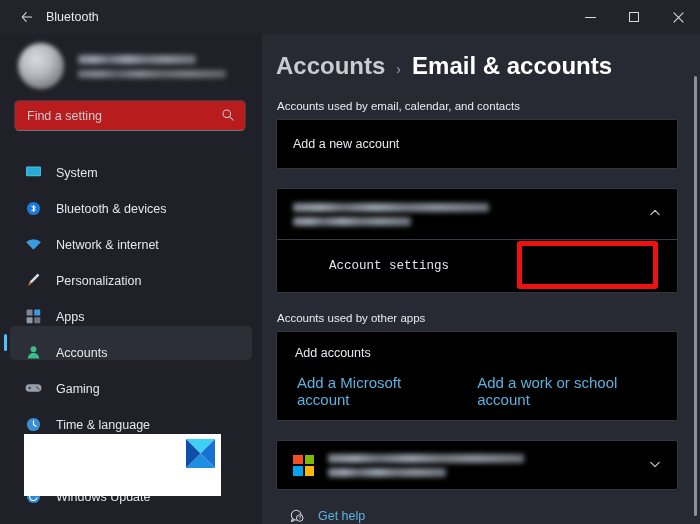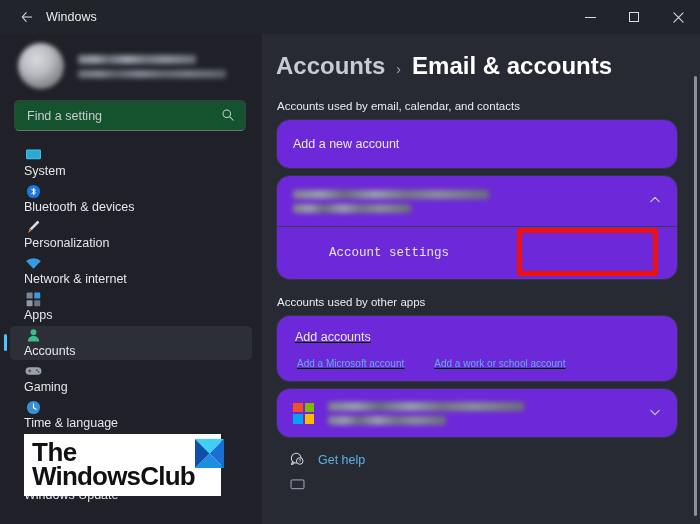--- a/index.html
+++ b/index.html
@@ -74,44 +74,43 @@
   .blur-line {
     border-radius: 2px;
     filter: blur(2.6px);
     background: linear-gradient(90deg,#7e828c 0%,#9aa0ab 14%,#6b6f79 26%,#99a0ac 42%,#73777f 58%,#8a9099 74%,#6a6e77 100%);
   }
   .blur-name { width: 118px; height: 9px; }
   .blur-mail { width: 148px; height: 8px; opacity: .82; }
   .search-wrap { padding: 2px 16px 0 14px; }
   .search-box {
     height: 31px;
-    background: #14532d;
+    background: #b91c1c;
     border: 1px solid #3a3d46;
     border-bottom: 1px solid #6c717c;
     border-radius: 5px;
     display: flex; align-items: center;
     padding: 0 10px 0 12px;
   }
   .search-input {
     flex: 1;
     background: transparent; border: none; outline: none;
     color: #cfd3da; font-size: 12.5px;
     font-family: "Liberation Sans", sans-serif;
   }
   .search-input::placeholder { color: #c7cbd3; }
   .search-icon { color: #c9ced6; font-size: 13px; line-height: 1; }
   .nav { margin-top: 15px; padding: 0 10px 0 10px; }
   .nav-item {
     height: 34px;
-    display: flex; align-items: flex-start;
+    display: flex; align-items: flex-end;
     padding-left: 14px;
     border-radius: 5px;
     position: relative;
     margin-bottom: 2px;
-    flex-direction: column;
   }
   .nav-item.selected { background: #2c2f38; }
   .nav-item.selected::before {
     content: "";
     position: absolute; left: -6px; top: 8px;
     width: 3px; height: 17px;
     border-radius: 2px; background: #4cc2ff;
   }
   .nav-icon {
     width: 18px; height: 16px; flex: 0 0 18px;
@@ -132,24 +131,24 @@
     padding: 18px 0 4px 0;
   }
   .crumb-root { color: #c8cbd2; font-size: 24px; font-weight: 600; }
   .crumb-sep { color: #9ea3ad; font-size: 14px; margin: 0 11px; }
   .crumb-leaf { color: #ffffff; font-size: 24px; font-weight: 600; }
   .section-title {
     color: #e9ebef; font-size: 11.5px; font-weight: normal;
     margin: 16px 0 7px 1px;
   }
   .card {
-    background: #6d28d9;
+    background: #000000;
     border: 1px solid #343741;
-    border-radius: 14px;
-    margin-bottom: 6px;
+    border-radius: 2px;
+    margin-bottom: 19px;
   }
   .card-row {
     display: flex; align-items: center;
     min-height: 48px;
     padding: 0 14px 0 16px;
   }
   .row-label { color: #e6e9ee; font-size: 12.5px; }
   .spacer { flex: 1; }
   .accent-btn {
     background: #4cc2ff;
@@ -190,33 +189,33 @@
   }
   .highlight-box {
     position: absolute;
     border: 5px solid #ee1111;
     border-radius: 3px;
     pointer-events: none;
   }
   .add-accounts-card { padding: 10px 16px 12px 0; text-decoration: underline; }
   .aa-title { color: #e6e9ee; font-size: 12.5px; padding: 4px 0 0 18px; }
   .aa-links { display: flex; padding: 14px 0 0 20px; gap: 30px; }
-  .link { color: #5bb2e0; font-size: 10px; text-decoration: none; text-align: right; }
+  .link { color: #5bb2e0; font-size: 15px; text-decoration: none; }
   .ms-row { display: flex; align-items: center; height: 48px; padding: 0 16px; }
   .ms-logo {
     width: 21px; height: 21px;
     display: grid;
     grid-template-columns: 1fr 1fr;
     grid-template-rows: 1fr 1fr;
     gap: 2px;
     margin-right: 14px;
     flex: 0 0 21px;
   }
   .ms-logo i { display: block; }
-  .help-row { display: flex; align-items: center; margin-top: 14px; padding-left: 10px; }
+  .help-row { display: flex; align-items: flex-start; margin-top: 14px; padding-left: 10px; }
   .help-icon { width: 22px; color: #d6dae1; font-size: 13px; display:flex; justify-content:center; }
   .help-link { color: #5bb2e0; font-size: 12.5px; margin-left: 10px; }
   .help-row2 { display: flex; align-items: center; margin-top: 12px; padding-left: 10px; opacity: .9; }
   .scrollbar {
     position: absolute;
     right: 3px; top: 42px;
     width: 3px; height: 440px;
     background: #8b9099;
     border-radius: 2px;
   }
@@ -240,21 +239,21 @@
 
 <div class="window">
 
   <div class="titlebar">
     <div class="back-btn">
       <svg width="14" height="14" viewBox="0 0 16 16">
         <path d="M7 3 L2.6 8 L7 13" stroke="#dfe2e8" stroke-width="1.2" fill="none" stroke-linecap="round" stroke-linejoin="round"></path>
         <path d="M2.8 8 H13.2" stroke="#dfe2e8" stroke-width="1.2" fill="none" stroke-linecap="round"></path>
       </svg>
     </div>
-    <div class="app-title">Windows</div>
+    <div class="app-title">Bluetooth</div>
     <div class="win-controls">
       <div class="win-btn">
         <span class="glyph-min"></span>
       </div>
       <div class="win-btn">
         <span class="glyph-max"></span>
       </div>
       <div class="win-btn close">
         <svg width="11" height="11" viewBox="0 0 12 12">
           <path d="M1 1 L11 11 M11 1 L1 11" stroke="#d7dae0" stroke-width="1.15" stroke-linecap="round"></path>
@@ -304,35 +303,35 @@
             <svg width="15" height="15" viewBox="0 0 16 16">
               <circle cx="8" cy="8" r="7" fill="#1a79d8"></circle>
               <path d="M6 5.4 L10.1 9.6 L8 11.4 V4.6 L10.1 6.4 L6 10.6" stroke="#ffffff" stroke-width="1.05" fill="none" stroke-linejoin="round" stroke-linecap="round"></path>
             </svg>
           </span>
           <span class="nav-label">Bluetooth &amp; devices</span>
         </div>
 
         <div class="nav-item">
           <span class="nav-icon">
+            <svg width="17" height="13" viewBox="0 0 18 14">
+              <path d="M1 4.3 A12 12 0 0 1 17 4.3 L9 12.6 Z" fill="#3a9ae0"></path>
+            </svg>
+          </span>
+          <span class="nav-label">Network &amp; internet</span>
+        </div>
+
+        <div class="nav-item">
+          <span class="nav-icon">
             <svg width="16" height="16" viewBox="0 0 16 16">
               <path d="M12.6 1.6 L14.4 3.4 L6.6 11.2 L4.8 9.4 Z" fill="#d8dbe2"></path>
               <path d="M4.6 9.6 L6.4 11.4 L3.2 14 Z" fill="#e08b2e"></path>
             </svg>
           </span>
           <span class="nav-label">Personalization</span>
-        </div>
-
-        <div class="nav-item">
-          <span class="nav-icon">
-            <svg width="17" height="13" viewBox="0 0 18 14">
-              <path d="M1 4.3 A12 12 0 0 1 17 4.3 L9 12.6 Z" fill="#3a9ae0"></path>
-            </svg>
-          </span>
-          <span class="nav-label">Network &amp; internet</span>
         </div>
 
         <div class="nav-item">
           <span class="nav-icon">
             <svg width="15" height="15" viewBox="0 0 16 16">
               <rect x="0.6" y="0.6" width="6.4" height="6.4" rx="1" fill="#7d8696"></rect>
               <rect x="8.8" y="0.6" width="6.4" height="6.4" rx="1" fill="#3a9ae0"></rect>
               <rect x="0.6" y="8.8" width="6.4" height="6.4" rx="1" fill="#8f98a6"></rect>
               <rect x="8.8" y="8.8" width="6.4" height="6.4" rx="1" fill="#6d7685"></rect>
             </svg>
@@ -391,24 +390,20 @@
               <path d="M11.4 6.4 A4 4 0 1 0 11.7 9.4" stroke="#ffffff" stroke-width="1.2" fill="none" stroke-linecap="round"></path>
               <path d="M11.9 3.6 L11.7 6.8 L8.7 6.1 Z" fill="#ffffff"></path>
             </svg>
           </span>
           <span class="nav-label">Windows Update</span>
         </div>
 
       </div>
 
       <div class="watermark">
-        <div class="wm-text">
-          <span class="wm-l1">The</span>
-          <span class="wm-l2">WindowsClub</span>
-        </div>
         <div class="wm-logo">
           <svg width="29" height="29" viewBox="0 0 30 30">
             <polygon points="0,0 30,0 15,15" fill="#3fd0f5"></polygon>
             <polygon points="30,0 30,30 15,15" fill="#1a6fd4"></polygon>
             <polygon points="0,30 15,15 30,30" fill="#1e8fe0"></polygon>
             <polygon points="0,0 15,15 0,30" fill="#0f4fa8"></polygon>
           </svg>
         </div>
       </div>
 

